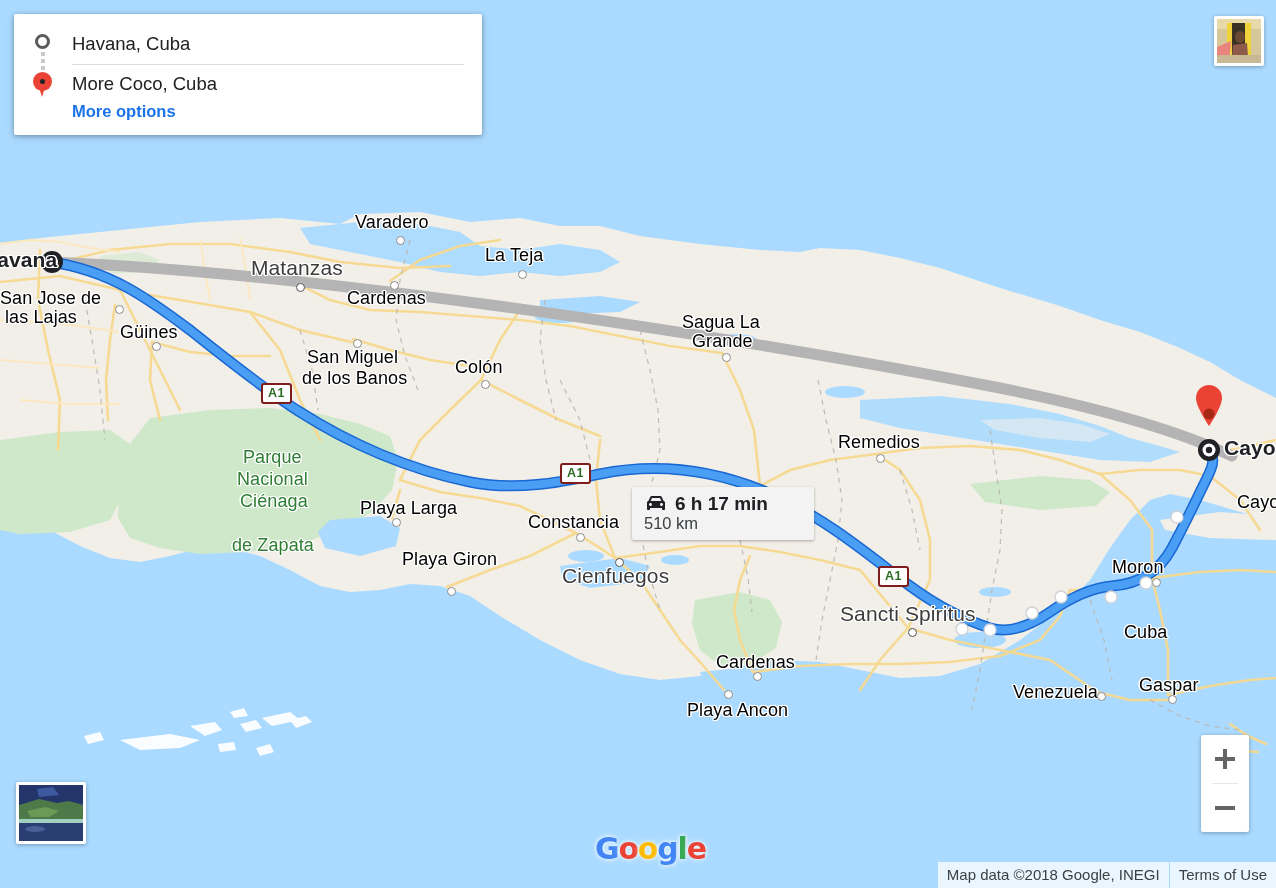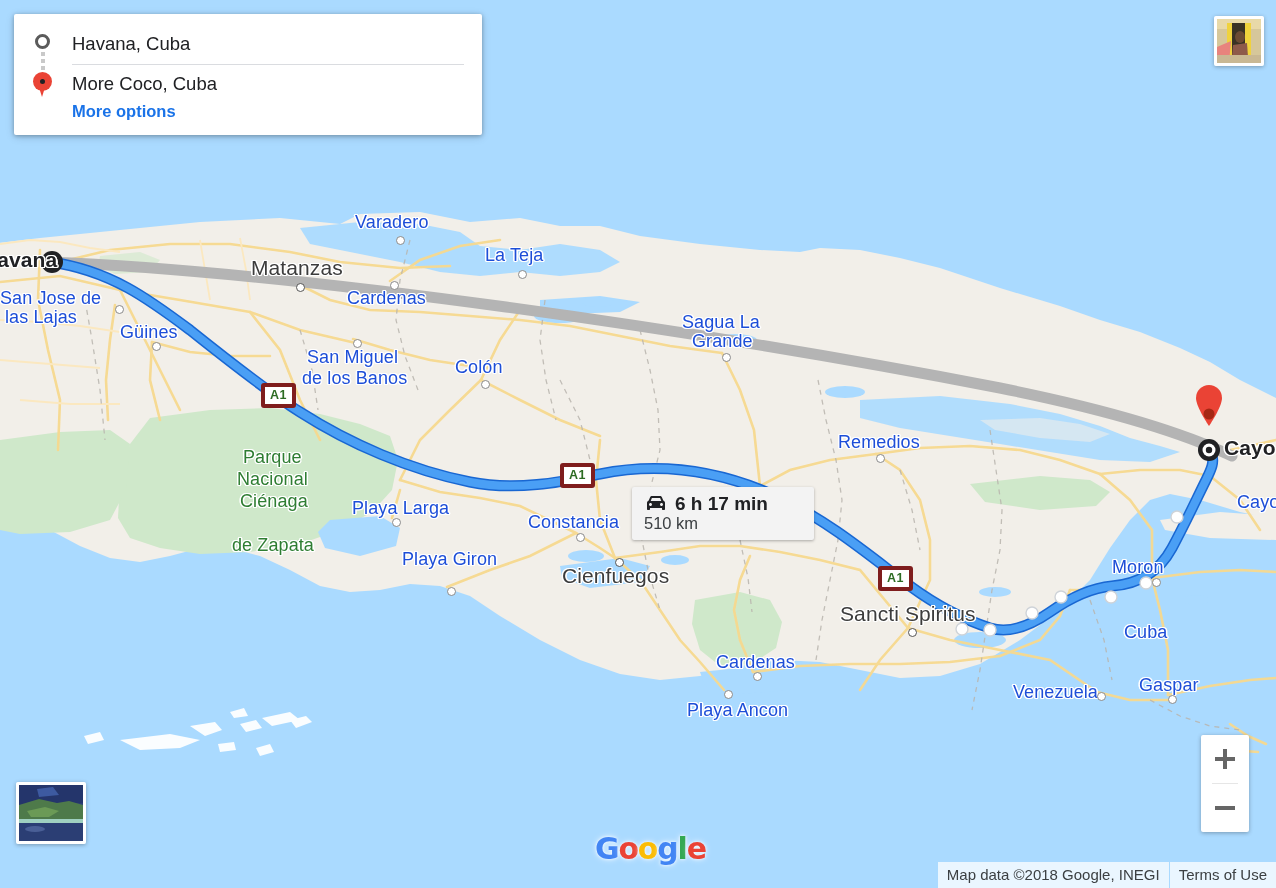--- a/index.html
+++ b/index.html
@@ -10,35 +10,35 @@
     background:#aadaff;
     -webkit-font-smoothing:antialiased;
   }
   #map{position:absolute;inset:0;overflow:hidden;background:#aadaff;}
 
   
   svg.overlay{position:absolute;left:0;top:0;width:1276px;height:888px;overflow:visible;}
 
   
   .plabel{
-    position:absolute;color:#1d4ed8;white-space:nowrap;
+    position:absolute;color:#000000;white-space:nowrap;
     text-shadow:
       -1.4px 0 #fff, 1.4px 0 #fff, 0 -1.4px #fff, 0 1.4px #fff,
       -1px -1px #fff, 1px -1px #fff, -1px 1px #fff, 1px 1px #fff;
     letter-spacing:.1px;
   }
   .plabel.big{font-size:21px;color:#3c3c3c;}
   .plabel.mid{font-size:18px;}
   .plabel.park{color:#2e7d32;font-size:18px;text-align:center;line-height:1.12;}
   .dotmark{position:absolute;width:7px;height:7px;border-radius:50%;background:#fff;border:1.6px solid #8a8a8a;}
   .dotmark.dark{border-color:#545454;}
 
   
   .shield{
-    position:absolute;background:#fff;border:4px solid #7f1d1d;border-radius:3px;
+    position:absolute;background:#fff;border:2px solid #7f1d1d;border-radius:3px;
     color:#2c6b22;font-size:12.5px;font-weight:bold;line-height:15px;
     padding:1px 5px;letter-spacing:.4px;
   }
 
   
   #directions-card{
     position:absolute;left:14px;top:14px;width:468px;
     background:#fff;border-radius:2px;
     box-shadow:0 1px 4px rgba(0,0,0,.28),0 2px 10px rgba(0,0,0,.14);
     padding:16px 18px 14px 18px;box-sizing:border-box;z-index:40;
@@ -347,21 +347,21 @@
       <div class="dotmark" style="left: 353px; top: 339px;"></div>
       <div class="plabel mid" style="left: 455px; top: 357px;">Colón</div>
       <div class="dotmark" style="left: 481px; top: 380px;"></div>
       <div class="plabel mid" style="left: 838px; top: 432px;">Remedios</div>
       <div class="dotmark" style="left: 876px; top: 454px;"></div>
       <div class="plabel mid" style="left: 1237px; top: 492px;">Cayo</div>
       <div class="plabel park" style="left: 243px; top: 447px;">Parque</div>
       <div class="plabel park" style="left: 237px; top: 469px;">Nacional</div>
       <div class="plabel park" style="left: 240px; top: 491px;">Ciénaga</div>
       <div class="plabel park" style="left: 232px; top: 535px;">de Zapata</div>
-      <div class="plabel mid" style="left: 352px; top: 498px; text-align: center;">Playa Larga</div>
+      <div class="plabel mid" style="left: 360px; top: 498px; text-align: center;">Playa Larga</div>
       <div class="dotmark" style="left: 392px; top: 518px;"></div>
       <div class="plabel mid" style="left: 528px; top: 512px;">Constancia</div>
       <div class="dotmark" style="left: 576px; top: 533px;"></div>
       <div class="plabel mid" style="left: 402px; top: 549px;">Playa Giron</div>
       <div class="dotmark" style="left: 447px; top: 587px;"></div>
       <div class="plabel big" style="left: 562px; top: 564px;">Cienfuegos</div>
       <div class="dotmark dark" style="left: 615px; top: 558px;"></div>
       <div class="plabel big" style="left: 840px; top: 602px;">Sancti Spiritus</div>
       <div class="dotmark dark" style="left: 908px; top: 628px;"></div>
       <div class="plabel mid" style="left: 1112px; top: 557px;">Moron</div>

